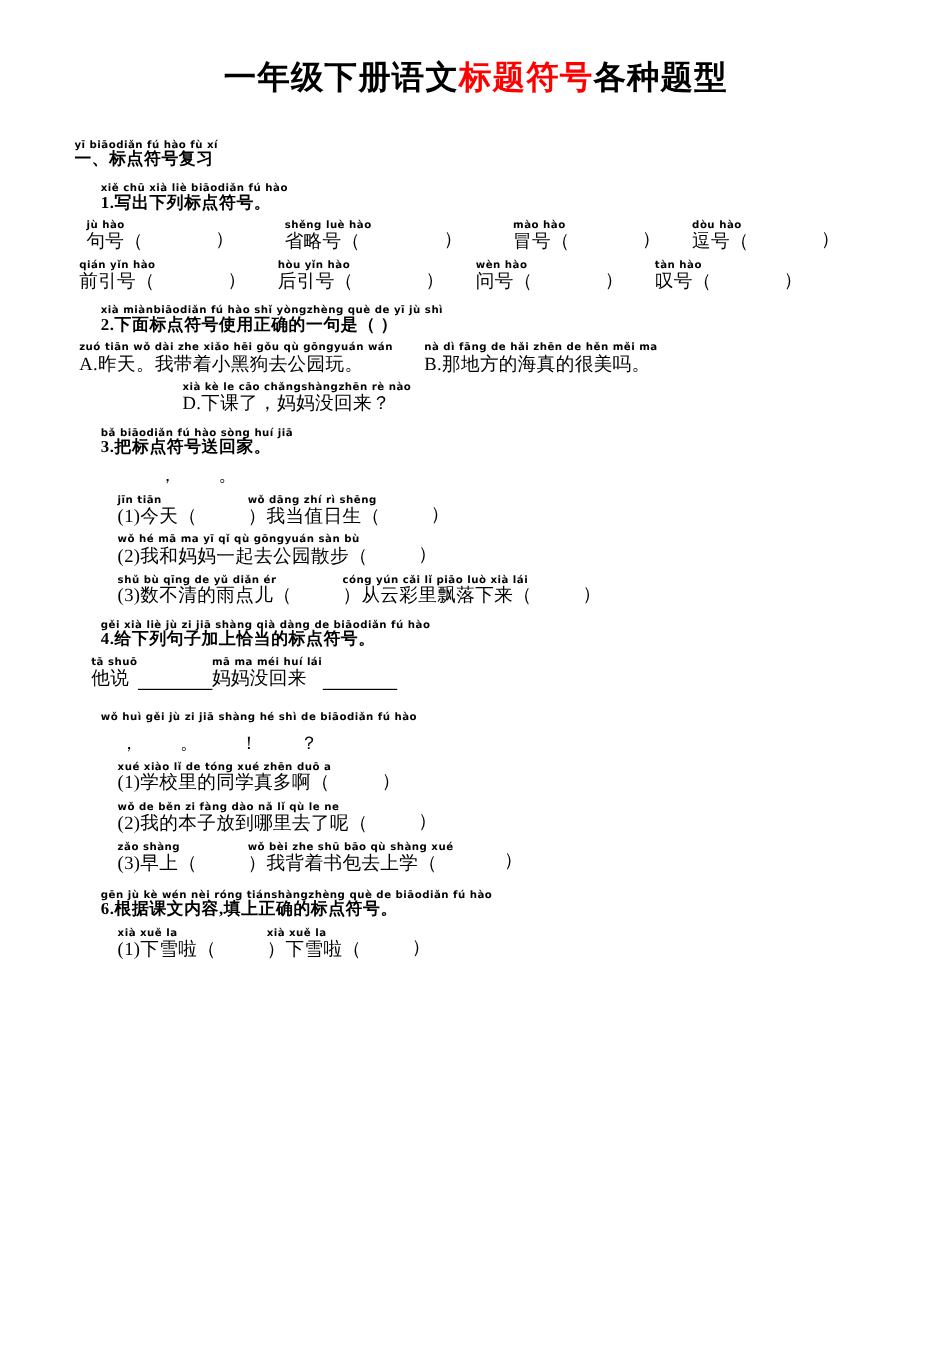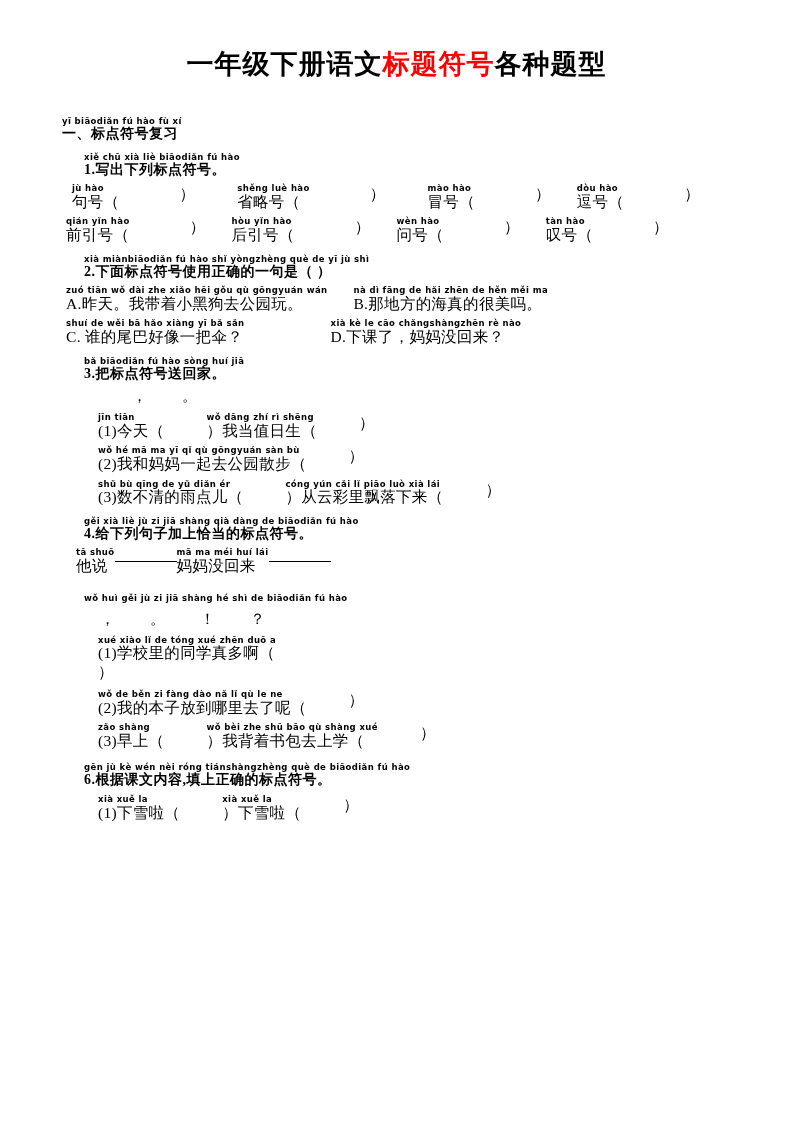--- a/index.html
+++ b/index.html
@@ -100,20 +100,21 @@
 
   .punct-row {
     font-size: 15px;
     letter-spacing: 10px;
     padding-left: 70px;
     margin-top: 6px;
   }
 
   .rowflex {
     display: flex;
+    align-items: flex-end;
   }
 </style>
 </head>
 <body>
 
 <div class="page">
 
   <div class="doc-title">
     <span>一年级下册语文</span><span class="hl">标题符号</span><span>各种题型</span>
   </div>
@@ -205,24 +206,20 @@
       <span class="hz">A.昨天。我带着小黑狗去公园玩。</span>
     </span>
     <span class="sp-sm"></span>
     <span class="ruby">
       <span class="py">nà  dì fāng de hǎi zhēn de hěn měi ma</span>
       <span class="hz">B.那地方的海真的很美吗。</span>
     </span>
   </div>
 
   <div class="b-line rowflex" style="padding-left:4px;">
-    <span class="ruby">
-      <span class="py">shuí de wěi bā hǎo xiàng yī bǎ sǎn</span>
-      <span class="hz">C. 谁的尾巴好像一把伞？</span>
-    </span>
     <span class="sp-lg"></span>
     <span class="sp-sm"></span>
     <span class="ruby">
       <span class="py">xià kè  le       cāo chǎngshàngzhēn rè nào</span>
       <span class="hz">D.下课了，妈妈没回来？</span>
     </span>
   </div>
 
   <div class="h-line indent-1">
     <span class="ruby">
@@ -291,21 +288,21 @@
   </div>
 
   <div class="h-line indent-1">
     <span class="ruby">
       <span class="py">wǒ huì gěi  jù  zi  jiā shàng hé shì  de biāodiǎn fú hào</span>
     </span>
   </div>
 
   <div class="punct-row" style="padding-left:38px;">，　。　！　？</div>
 
-  <div class="b-line rowflex" style="padding-left:36px;flex-direction:column;">
+  <div class="b-line rowflex" style="padding-left:36px;">
     <span class="ruby">
       <span class="py">xué xiào lǐ  de tóng xué zhēn duō  a</span>
       <span class="hz">(1)学校里的同学真多啊（</span>
     </span>
     <span class="sp-md"></span>
     <span class="plain">）</span>
   </div>
 
   <div class="b-line rowflex" style="padding-left:36px;">
     <span class="ruby">

